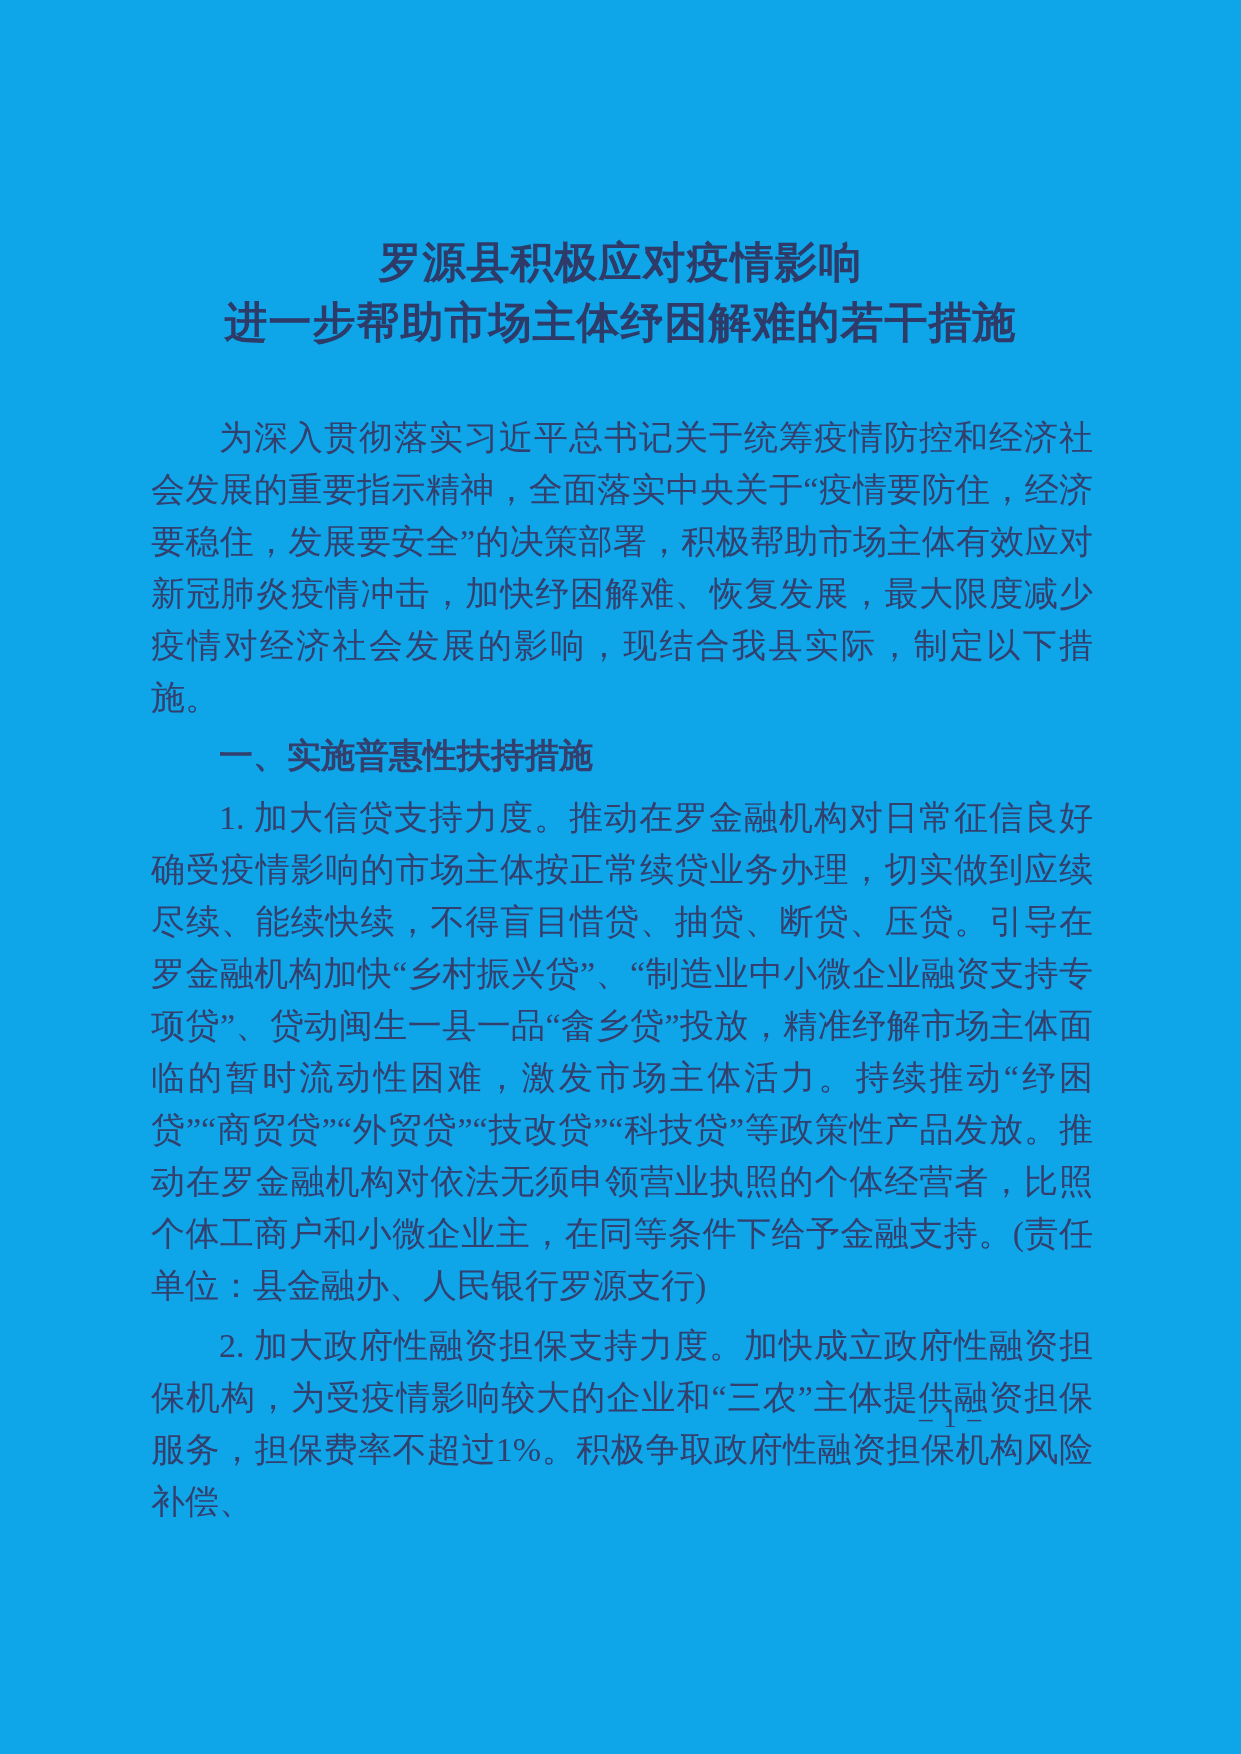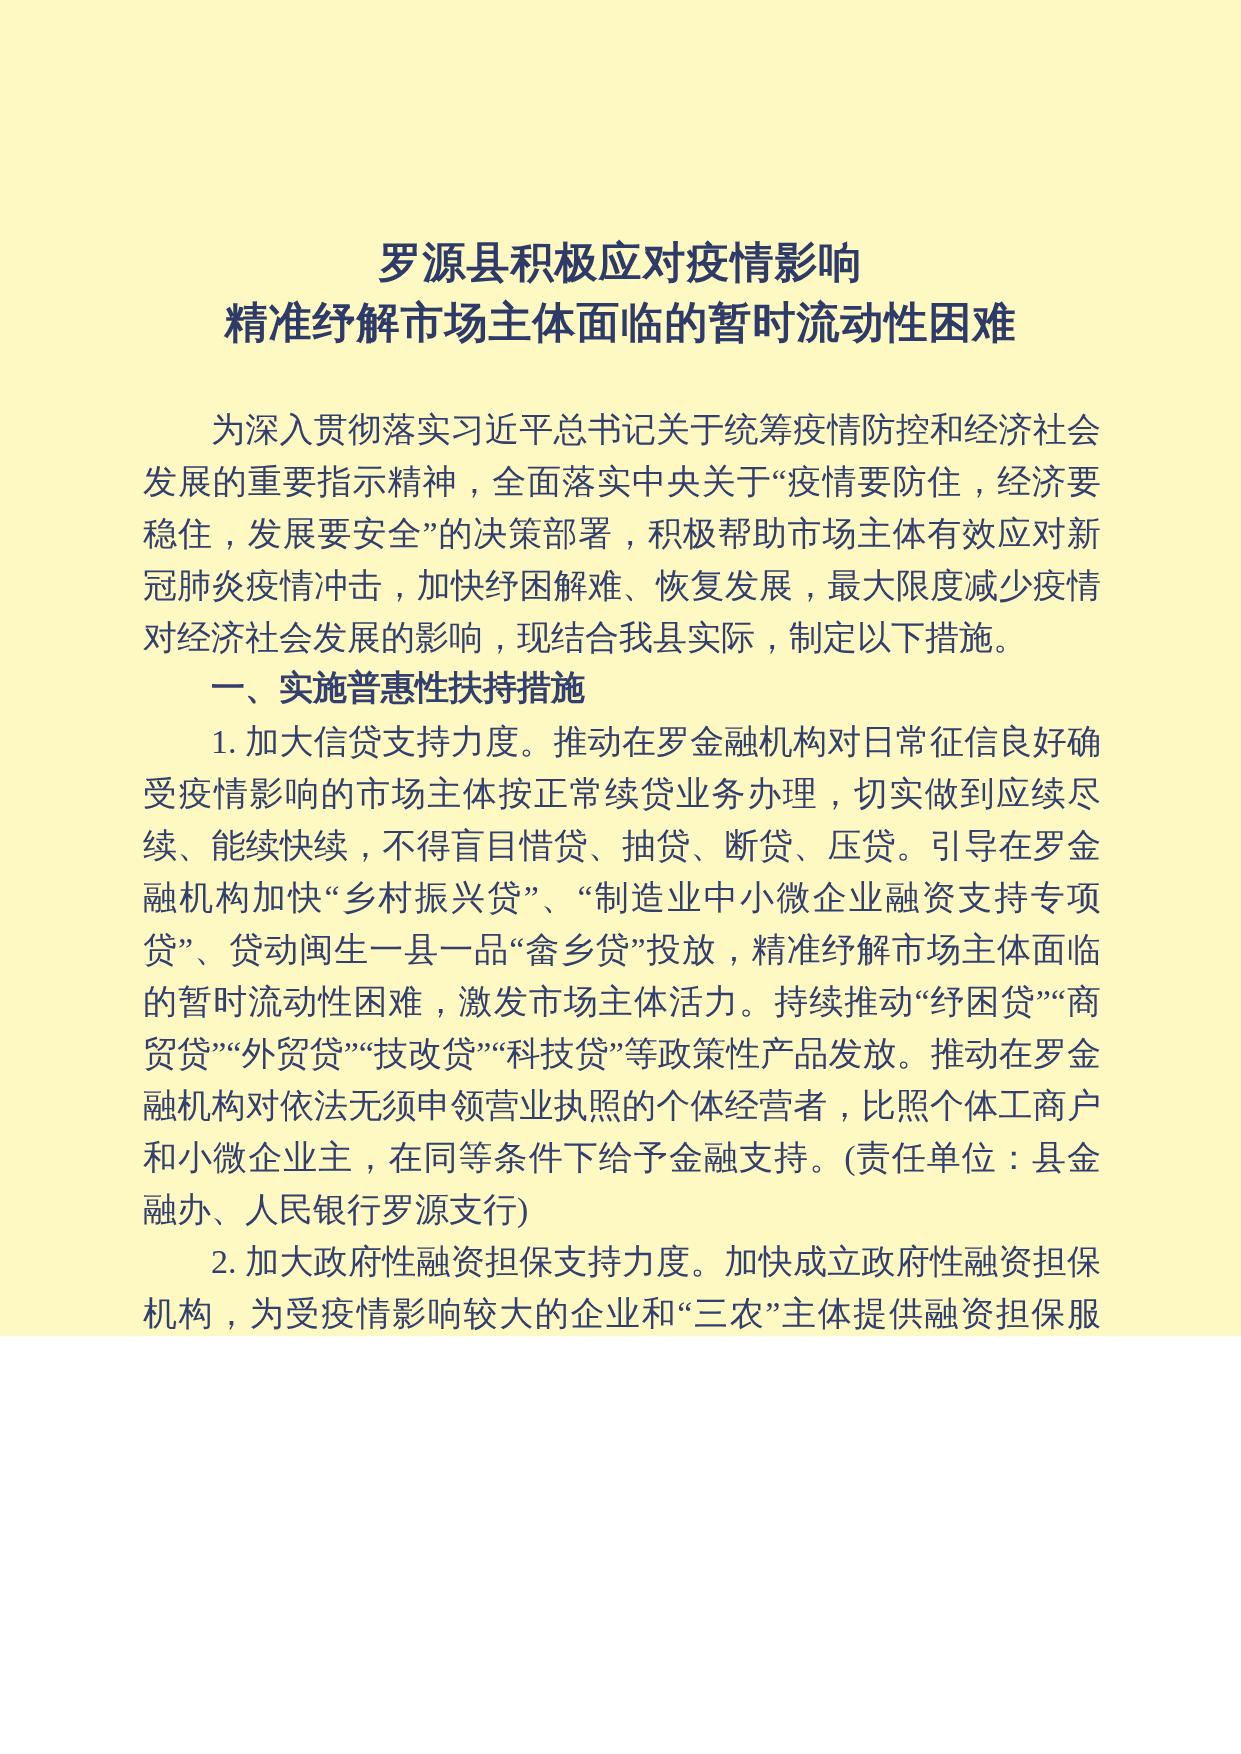--- a/index.html
+++ b/index.html
@@ -3,22 +3,22 @@
 <meta charset="utf-8">
 <style>
   html, body {
     margin: 0;
     padding: 0;
     background: #ffffff;
   }
   .page {
     position: relative;
     width: 1241px;
-    height: 1336px;
-    background: #fef9c3;
+    height: 1754px;
+    background: #0ea5e9;
     overflow: hidden;
     font-family: "Liberation Serif", "DejaVu Serif", serif;
   }
   .doc-title {
     position: absolute;
     top: 232px;
     left: 0;
     right: 0;
     margin: 0;
     text-align: center;
@@ -36,21 +36,21 @@
     position: absolute;
     top: 404px;
     left: 143px;
     width: 958px;
     color: #333f6d;
     font-size: 34px;
     line-height: 52px;
     text-align: justify;
   }
   .doc-body p {
-    margin: 0;
+    margin: 8px;
     padding: 0;
     text-indent: 2em;
   }
   .doc-body p.section-heading {
     font-family: Liberation Mono, monospace;
     font-weight: 700;
   }
   .page-number {
     position: absolute;
     top: 1402px;
@@ -61,21 +61,21 @@
     letter-spacing: 2px;
   }
 </style>
 </head>
 <body>
 
 <div class="page">
 
   <h1 class="doc-title">
     <span class="title-line">罗源县积极应对疫情影响</span>
-    <span class="title-line">精准纾解市场主体面临的暂时流动性困难</span>
+    <span class="title-line">进一步帮助市场主体纾困解难的若干措施</span>
   </h1>
 
   <div class="doc-body">
     <p>为深入贯彻落实习近平总书记关于统筹疫情防控和经济社会发展的重要指示精神，全面落实中央关于“疫情要防住，经济要稳住，发展要安全”的决策部署，积极帮助市场主体有效应对新冠肺炎疫情冲击，加快纾困解难、恢复发展，最大限度减少疫情对经济社会发展的影响，现结合我县实际，制定以下措施。</p>
     <p class="section-heading">一、实施普惠性扶持措施</p>
     <p>1. 加大信贷支持力度。推动在罗金融机构对日常征信良好确受疫情影响的市场主体按正常续贷业务办理，切实做到应续尽续、能续快续，不得盲目惜贷、抽贷、断贷、压贷。引导在罗金融机构加快“乡村振兴贷”、“制造业中小微企业融资支持专项贷”、贷动闽生一县一品“畲乡贷”投放，精准纾解市场主体面临的暂时流动性困难，激发市场主体活力。持续推动“纾困贷”“商贸贷”“外贸贷”“技改贷”“科技贷”等政策性产品发放。推动在罗金融机构对依法无须申领营业执照的个体经营者，比照个体工商户和小微企业主，在同等条件下给予金融支持。(责任单位：县金融办、人民银行罗源支行)</p>
     <p>2. 加大政府性融资担保支持力度。加快成立政府性融资担保机构，为受疫情影响较大的企业和“三农”主体提供融资担保服务，担保费率不超过1%。积极争取政府性融资担保机构风险补偿、</p>
   </div>
 
   <div class="page-number">– 1 –</div>

